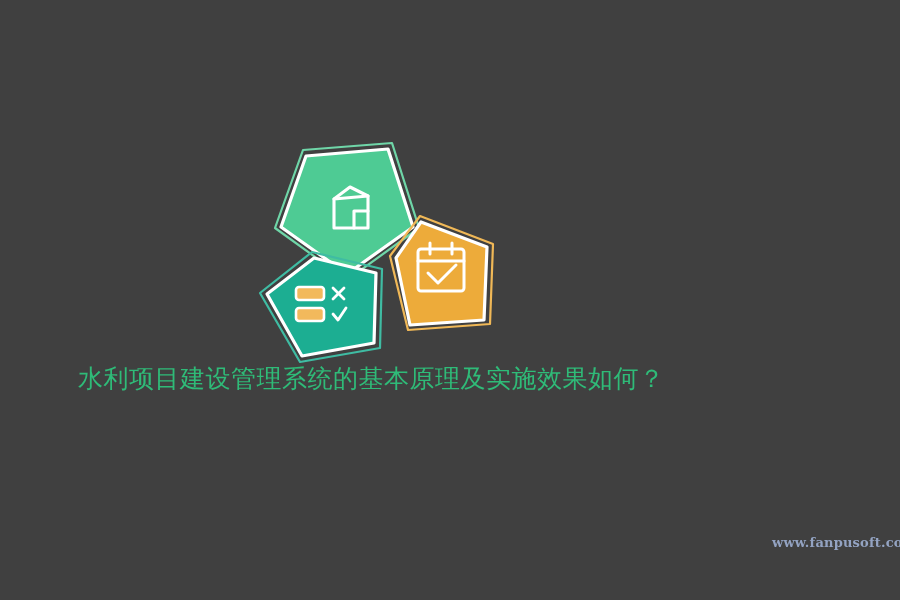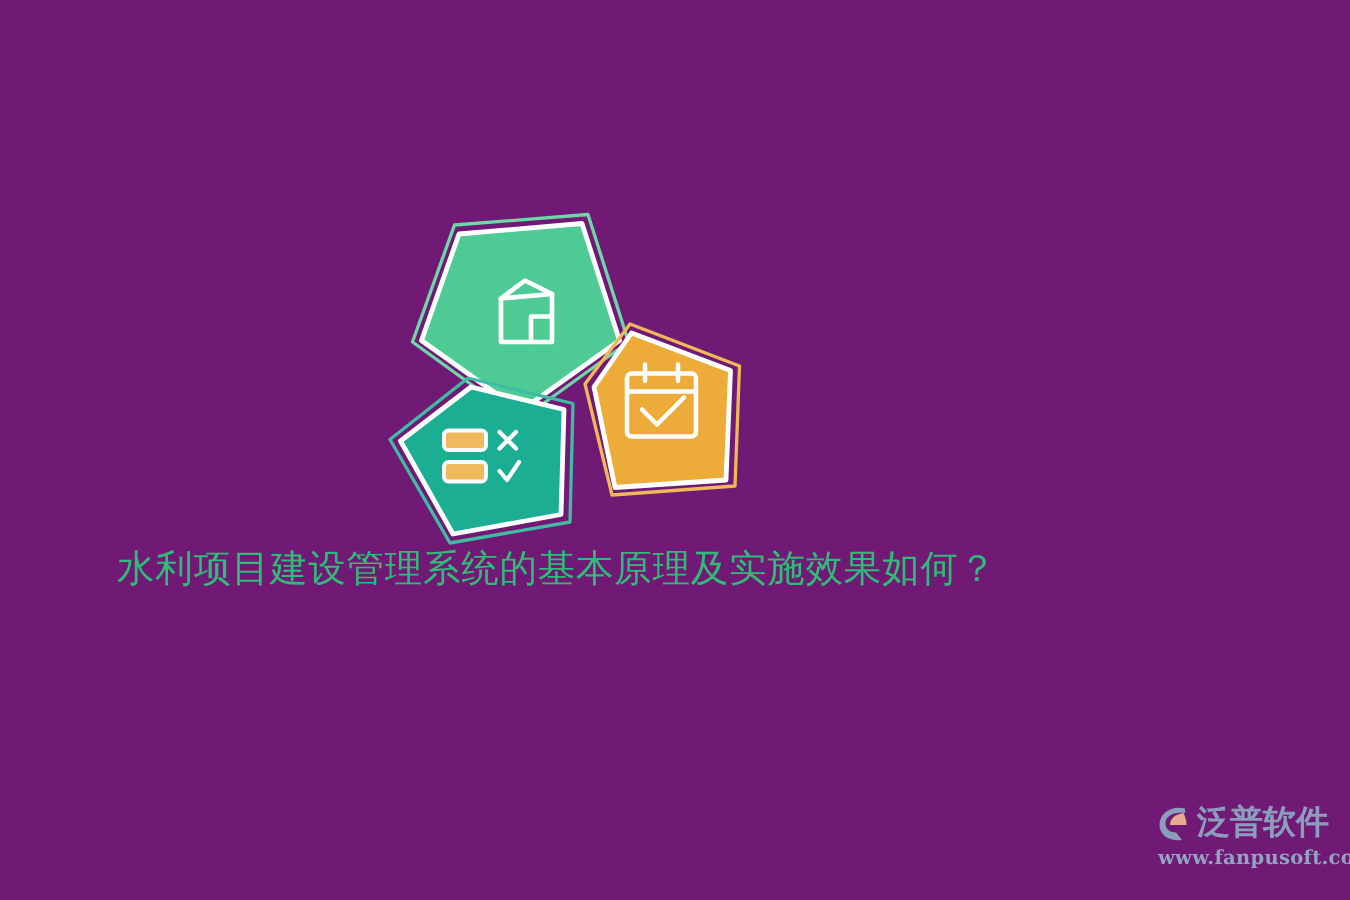--- a/index.html
+++ b/index.html
@@ -14,21 +14,21 @@
     overflow: hidden;
     position: relative;
   }
 
   #page {
     position: absolute;
     left: 0;
     top: 0;
     width: 900px;
     height: 600px;
-    background: #701a75;
+    background: #404040;
   }
 
   
   #illustration {
     position: absolute;
     left: 250px;
     top: 140px;
     width: 260px;
     height: 225px;
   }
@@ -144,25 +144,16 @@
           <polyline points="83,174 88,180 96,168" fill="none" stroke="#FFFFFF" stroke-width="2.8" stroke-linecap="round" stroke-linejoin="round"></polyline>
         </g>
       </g>
 
     </svg>
   </div>
 
   <div id="article-title">水利项目建设管理系统的基本原理及实施效果如何？</div>
 
   <div id="watermark">
-    <div class="logo-row">
-      <span class="logo-mark">
-        <svg viewBox="0 0 26 26" xmlns="http://www.w3.org/2000/svg">
-          <path d="M20,3 C11,1 3,6 3,14 C3,21 10,25 18,24 L14,19 C9,19 7,16 7,13 C7,8 12,5 20,6 Z" fill="#8B9CBD"></path>
-          <path d="M19,6 C13,7 10,10 10,14 L21,14 C21,11 20,8 19,6 Z" fill="#E9A98C"></path>
-        </svg>
-      </span>
-      <span class="logo-text">泛普软件</span>
-    </div>
     <div class="logo-url">www.fanpusoft.com</div>
   </div>
 
 </div>
 
 </body></html>

